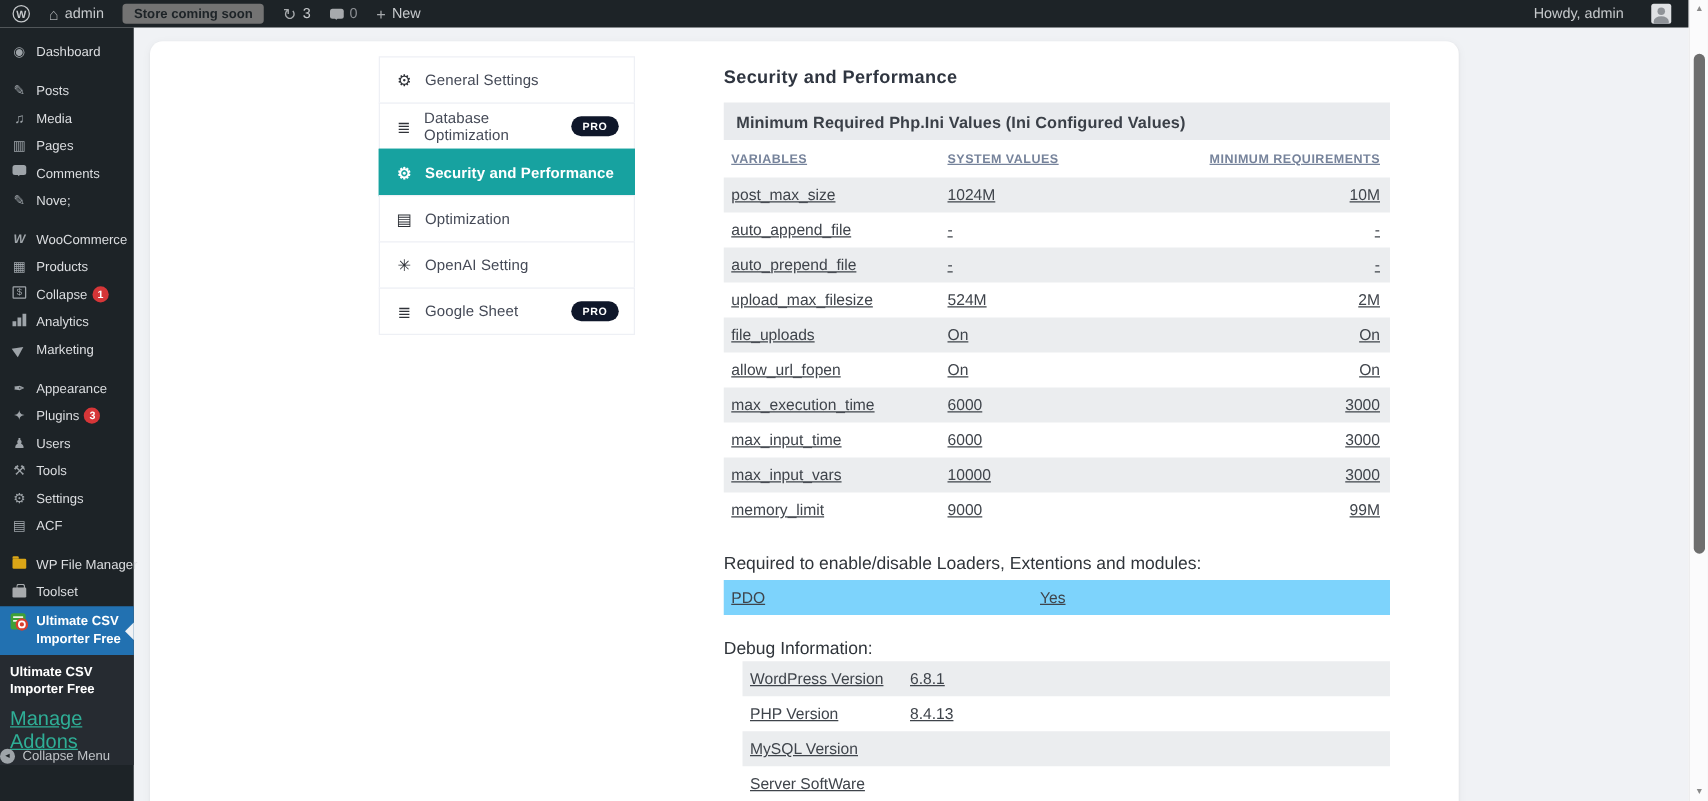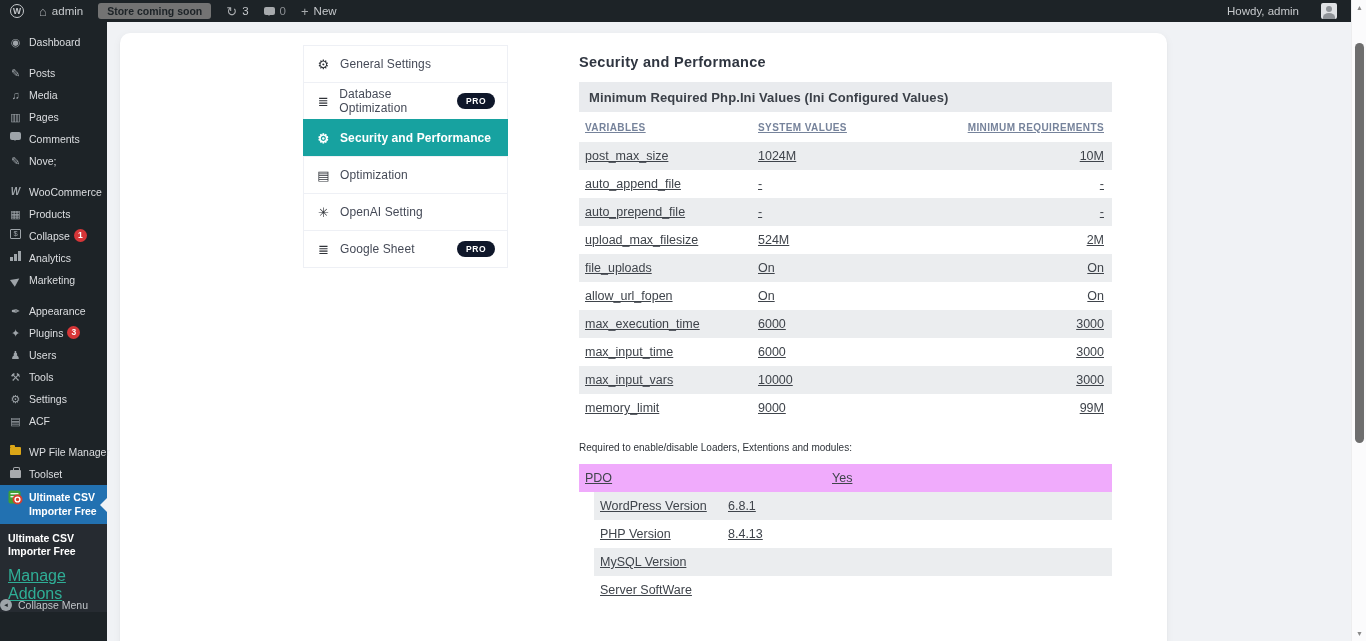--- a/index.html
+++ b/index.html
@@ -119,22 +119,22 @@
   }
   .trow { display:grid; align-items:center; height:28px; padding:0 8px 0 6px; font-size:12.5px; color:#3f444b;text-decoration:underline; }
   .g3 { grid-template-columns:173px 134px 1fr; }
   .g3 .c3 { text-align:right; }
   .gl { grid-template-columns:247px 1fr; }
   .gd { grid-template-columns:128px 1fr;margin-left:15px; }
   .col-header { height:30px; font-size:10px; font-weight:bold; color:#76839b; letter-spacing:.4px; }
   .col-header .c3 { text-align:right; }
   #main-rows .trow:nth-child(odd) { background:#ebedef; }
   #debug-rows .trow:nth-child(odd) { background:#ebedef; }
-  .row-gray { background:#f0abfc; }
-  .note { margin-top:20px; font-size:10px; color:#2f343a; height:15px; }
+  .row-gray { background:#7dd3fc; }
+  .note { margin-top:20px; font-size:14px; color:#2f343a; height:15px; }
   .note-pdo { margin-bottom:7px; }
   .note-debug { margin-top:18px; margin-bottom:4px; }
 
   
   .scrollbar {
     position:absolute; right:0; top:0; width:15px; height:641px;
     background:#fbfbfc; border-left:1px solid #ededee; z-index:110;
   }
   .sb-arrow { position:absolute; left:0; width:15px; height:15px; display:flex; align-items:center; justify-content:center; color:#8a8a8a; font-size:7px; cursor:pointer; }
   .sb-up { top:0; }
@@ -388,20 +388,21 @@
             <span class="c3">99M</span>
           </div>
         </div>
       <div class="note note-pdo">Required to enable/disable Loaders, Extentions and modules:</div>
       <div id="loaders-rows">
           <div class="trow gl row-gray">
             <span class="c1">PDO</span>
             <span class="c2">Yes</span>
           </div>
         </div>
+      <div class="note note-debug">Debug Information:</div>
       <div id="debug-rows">
           <div class="trow gd">
             <span class="c1">WordPress Version</span>
             <span class="c2">6.8.1</span>
           </div>
           <div class="trow gd">
             <span class="c1">PHP Version</span>
             <span class="c2">8.4.13</span>
           </div>
           <div class="trow gd">

